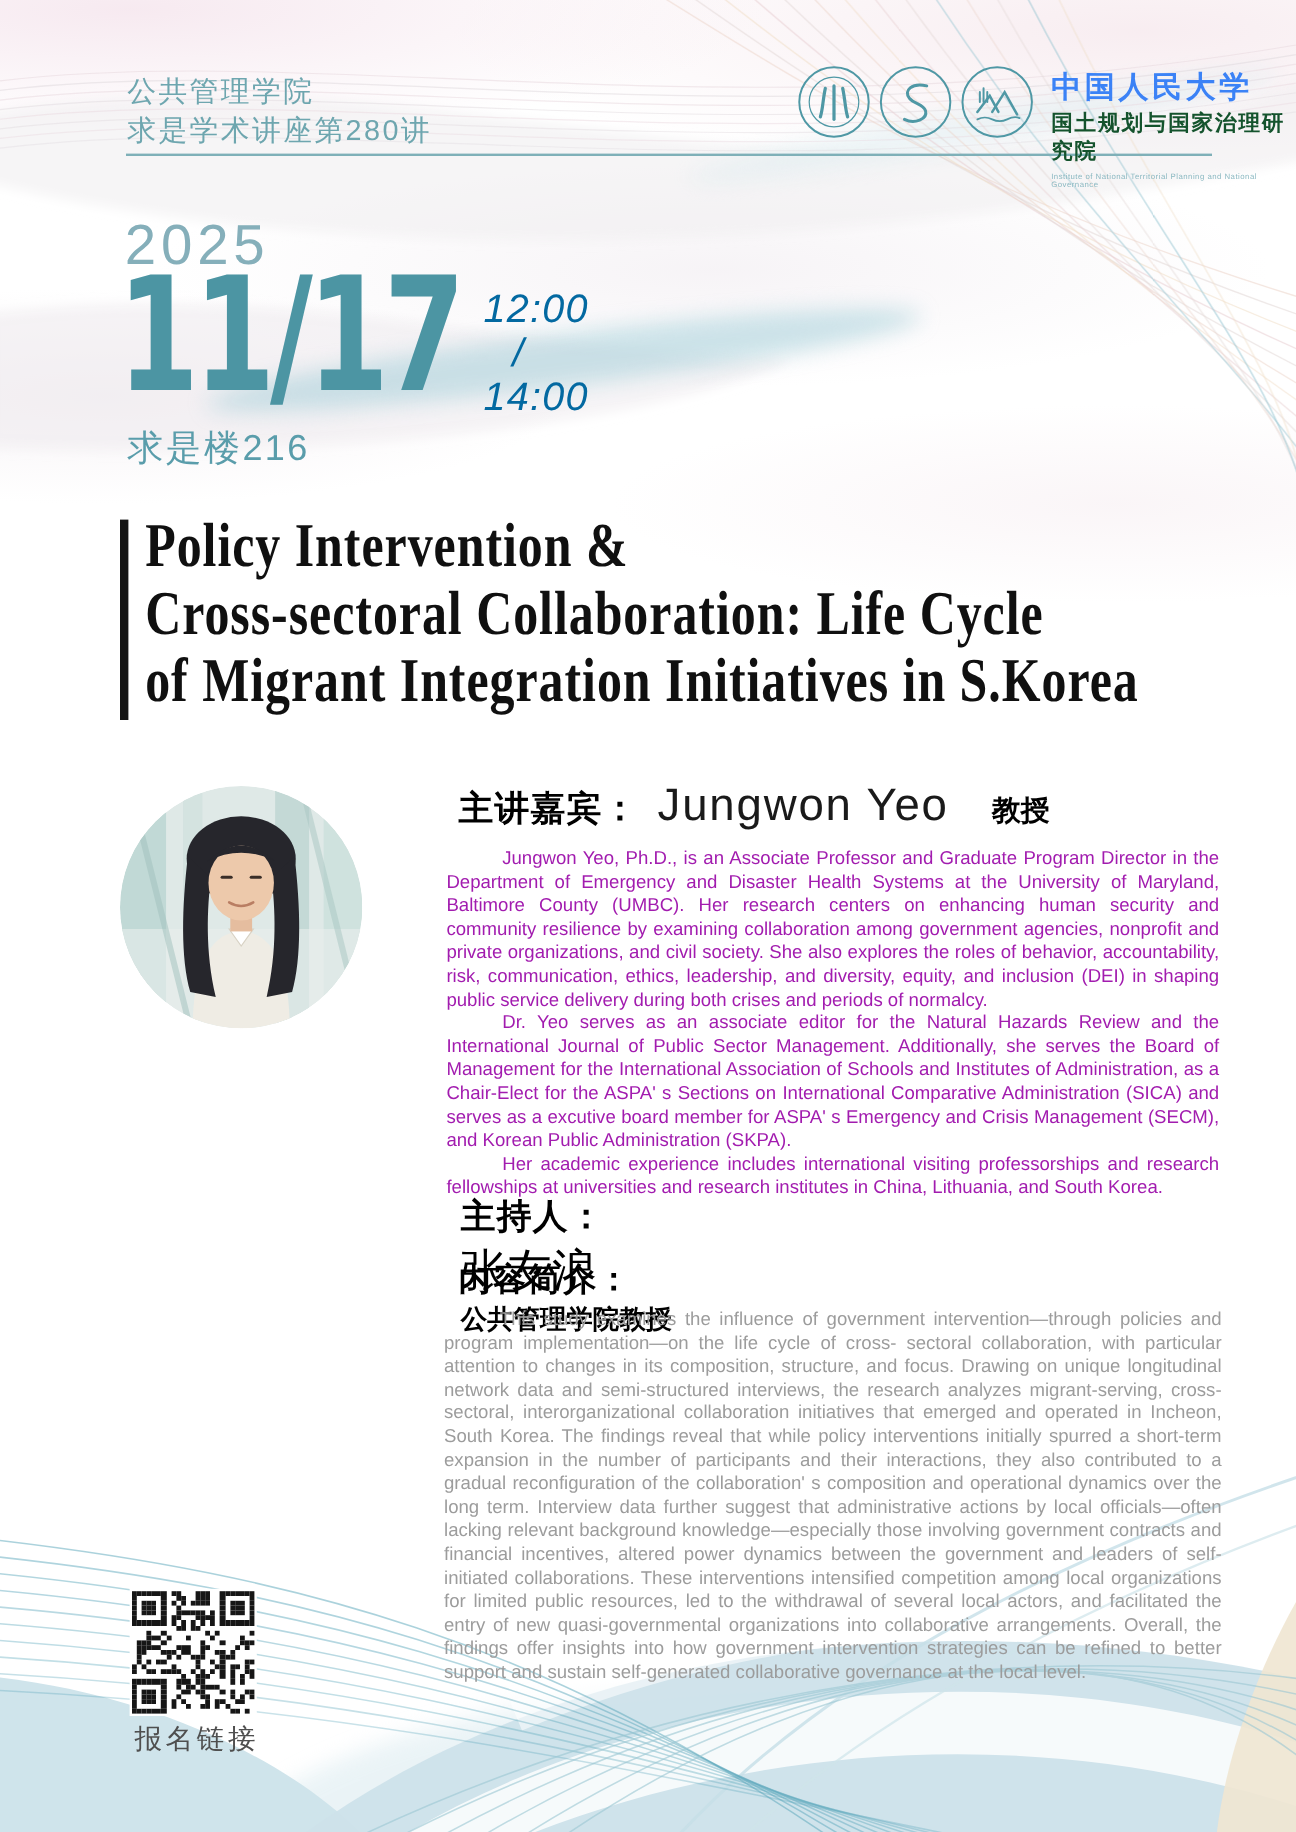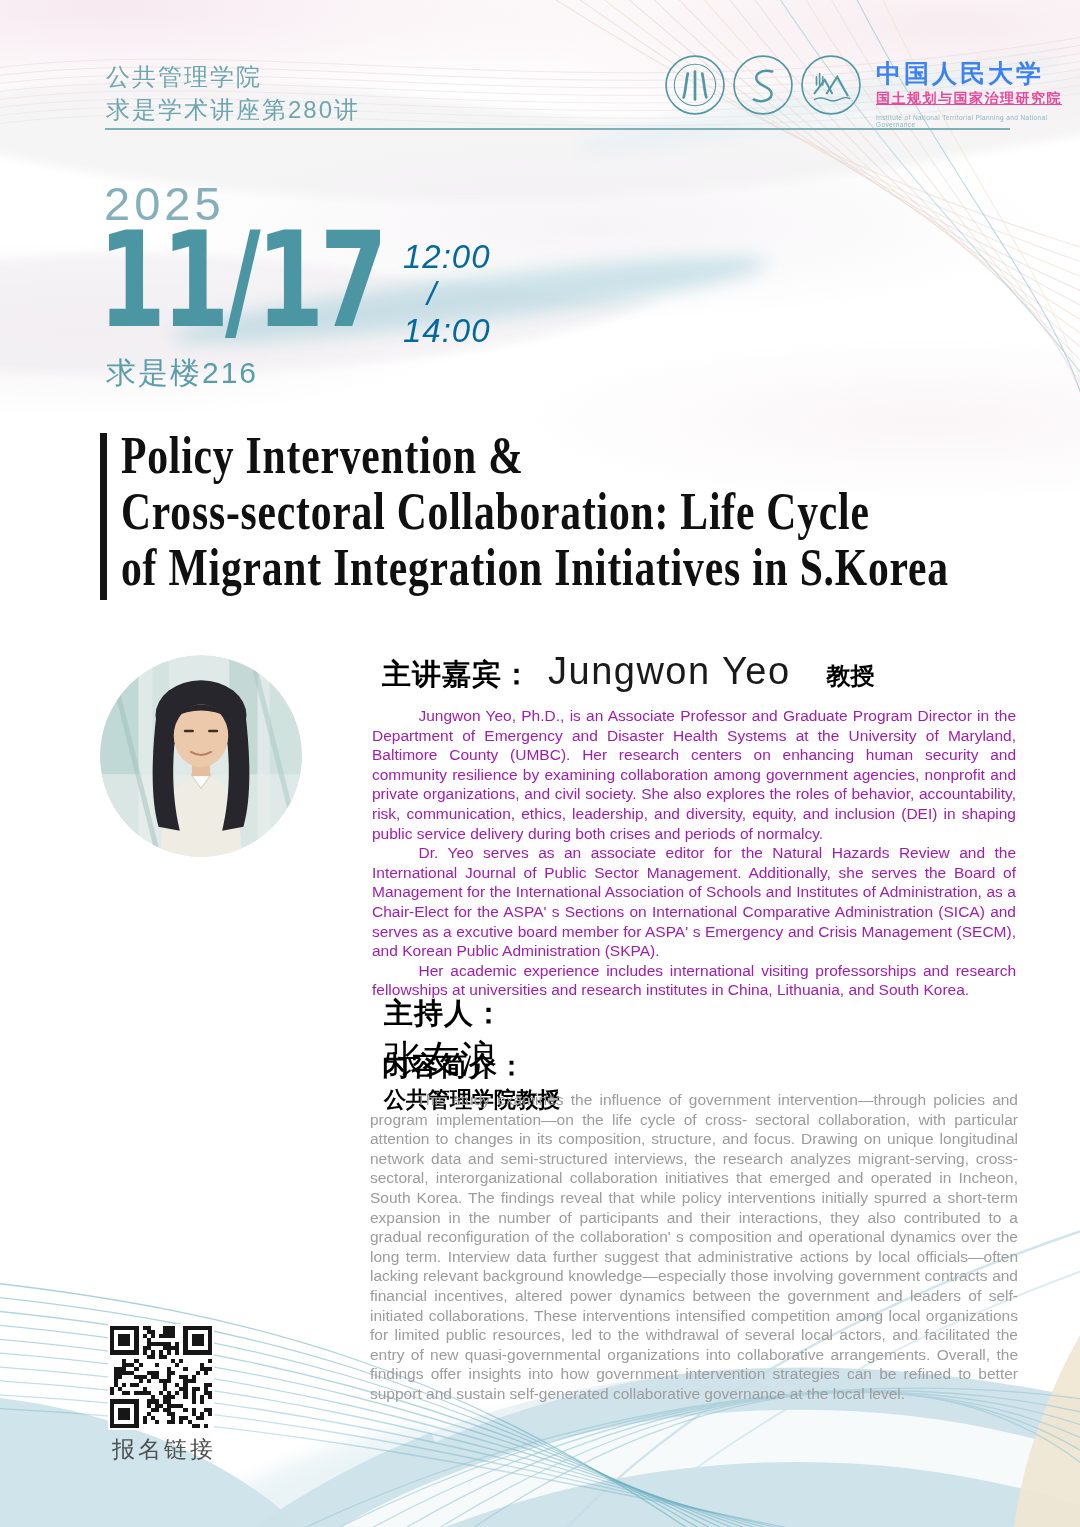--- a/index.html
+++ b/index.html
@@ -15,21 +15,21 @@
       radial-gradient(520px 120px at 8% 330px, rgba(238,231,236,.5),  transparent 75%),
       radial-gradient(560px 110px at 86% 420px,rgba(243,231,236,.4),  transparent 75%);}
   svg.bg{position:absolute;inset:0;width:100%;height:100%;pointer-events:none;}
   
   .hdr-left{left:106px;top:60px;color:#6ea6af;font-size:24px;line-height:33px;letter-spacing:2px;}
   .hdr-rule{left:105px;top:128px;width:905px;height:1.5px;background:#7fb0b8;}
   .logos{left:664px;top:54px;display:flex;align-items:flex-start;}
   .seal{width:62px;height:62px;margin-right:6px;flex:0 0 auto;}
   .uni-text{margin-left:8px;padding-top:6px;}
   .uni-name{font-size:25px;font-weight:bold;letter-spacing:3px;color:#3b82f6;line-height:26px;}
-  .inst-name{font-size:14px;font-weight:bold;letter-spacing:1.5px;color:#ec4899;margin-top:4px;text-decoration:underline;}
+  .inst-name{font-size:18px;font-weight:bold;letter-spacing:1.5px;color:#14532d;margin-top:4px;}
   .inst-en{font-size:6.5px;color:#8ab8c1;letter-spacing:.4px;margin-top:6px;}
   
   .year{left:104px;top:176px;font-size:47px;color:#85afba;letter-spacing:4px;}
   .bigdate{left:98px;top:214px;font-size:132px;line-height:132px;font-weight:bold;color:#4c95a3;
            font-family:"DejaVu Sans",sans-serif;transform:scaleX(.74);transform-origin:left top;letter-spacing:-6px;}
   .timeblk{left:403px;top:238px;color:#0369a1;font-size:33px;line-height:37px;letter-spacing:1px;font-style:italic;}
   .timeblk .slash{padding-left:24px;}
   .venue{left:106px;top:353px;font-size:30px;color:#5a9dab;letter-spacing:2px;}
   
   .title-bar{left:100px;top:433px;width:7px;height:167px;background:#141414;}

